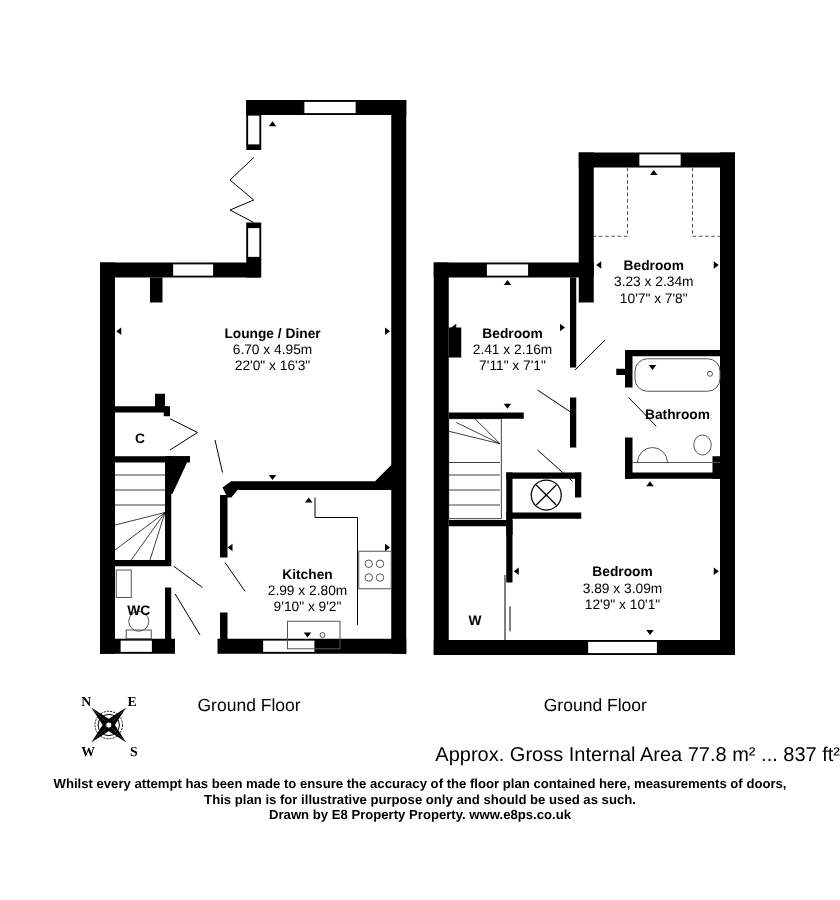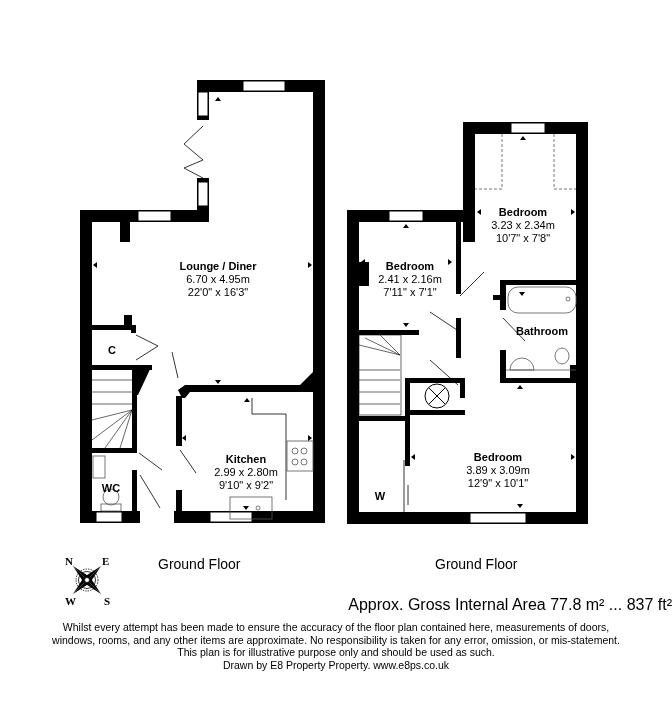--- a/index.html
+++ b/index.html
@@ -3,21 +3,21 @@
 <meta charset="utf-8">
 <style>
   html, body { margin: 0; padding: 0; background: #ffffff; }
   body { width: 672px; height: 720px; position: relative; overflow: hidden; font-family: "Liberation Sans", sans-serif; color: #000; }
   #plan { position: absolute; left: 0; top: 0; width: 672px; height: 720px; }
   .room-name { font-family: "Liberation Sans", sans-serif; font-weight: bold; font-size: 11px; }
   .room-dim { font-family: "Liberation Sans", sans-serif; font-size: 11px; }
   .floor-label { position: absolute; font-weight: normal; font-size: 14px; }
   .compass-letter { font-family: "Liberation Serif", serif; font-weight: bold; font-size: 11px; }
   .area { position: absolute; left: 0; width: 672px; top: 596px; text-align: right; font-size: 16px; }
-  .disclaimer { position: absolute; left: 0; width: 672px; top: 621px; text-align: center; font-size: 10.5px; line-height: 12.5px; }
+  .disclaimer { position: absolute; left: 0; width: 672px; top: 621px; text-align: center; font-size: 10.5px; line-height: 12.5px; font-weight: bold; }
   .disclaimer div { white-space: nowrap; }
 </style>
 </head>
 <body>
 
 <svg id="plan" viewBox="0 0 672 720" xmlns="http://www.w3.org/2000/svg">
 
   <g fill="#000">
 
     <rect x="197" y="80" width="128" height="12"></rect>
@@ -221,16 +221,15 @@
   </g>
 </svg>
 
 <div class="floor-label" style="left:158px; top:556px;">Ground Floor</div>
 <div class="floor-label" style="left:435px; top:556px;">Ground Floor</div>
 
 <div class="area">Approx. Gross Internal Area 77.8 m² ... 837 ft²</div>
 
 <div class="disclaimer">
   <div>Whilst every attempt has been made to ensure the accuracy of the floor plan contained here, measurements of doors,</div>
-  <div>windows, rooms, and any other items are approximate. No responsibility is taken for any error, omission, or mis-statement.</div>
   <div>This plan is for illustrative purpose only and should be used as such.</div>
   <div>Drawn by E8 Property Property. www.e8ps.co.uk</div>
 </div>
 
 </body></html>

